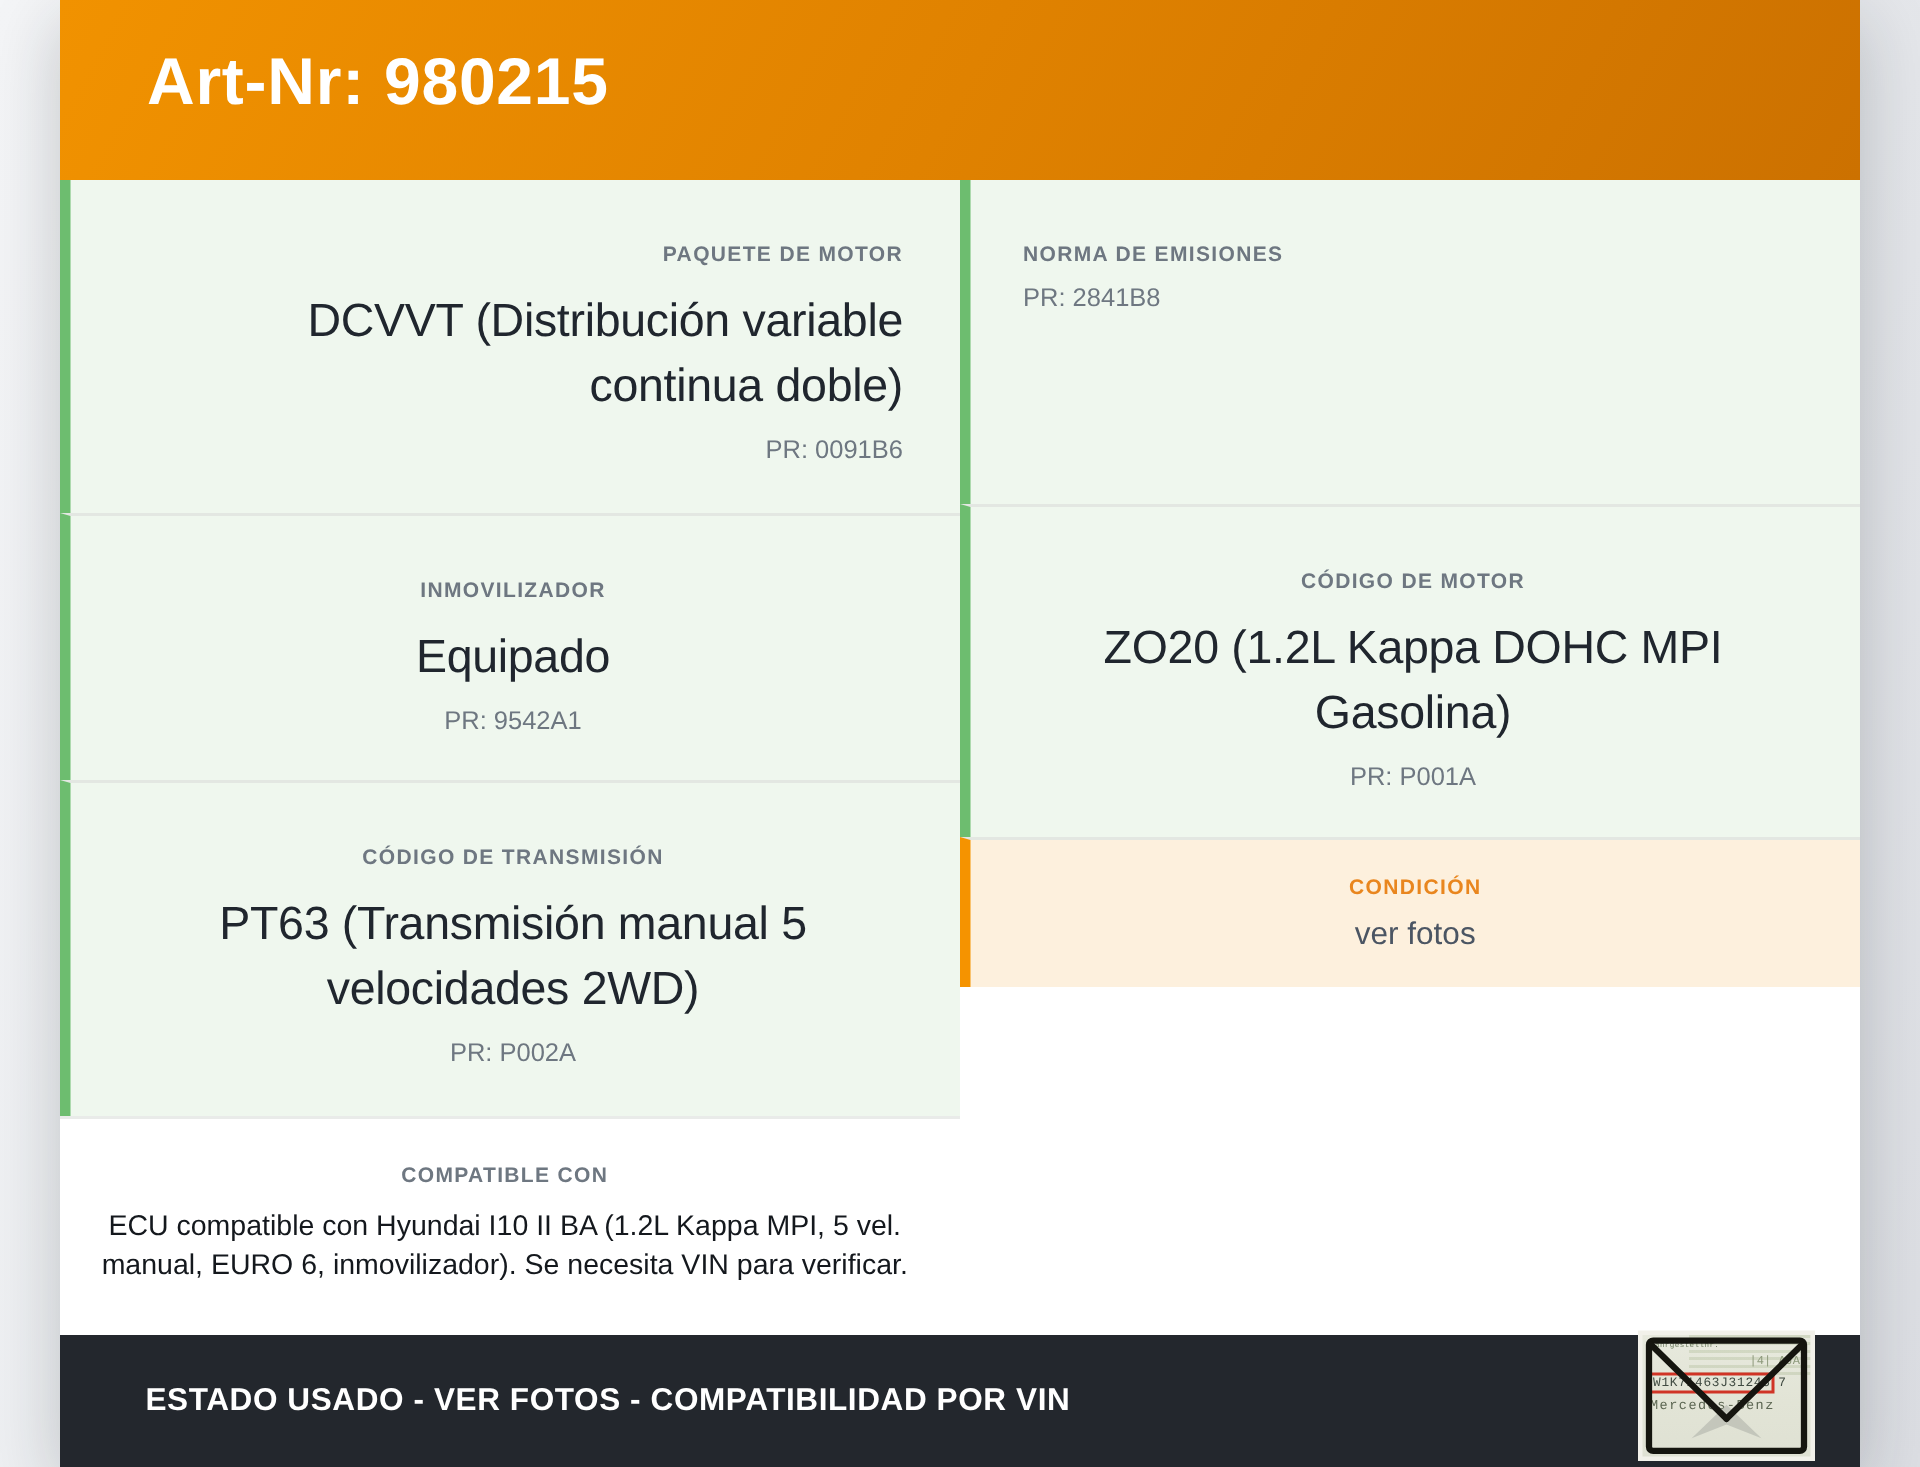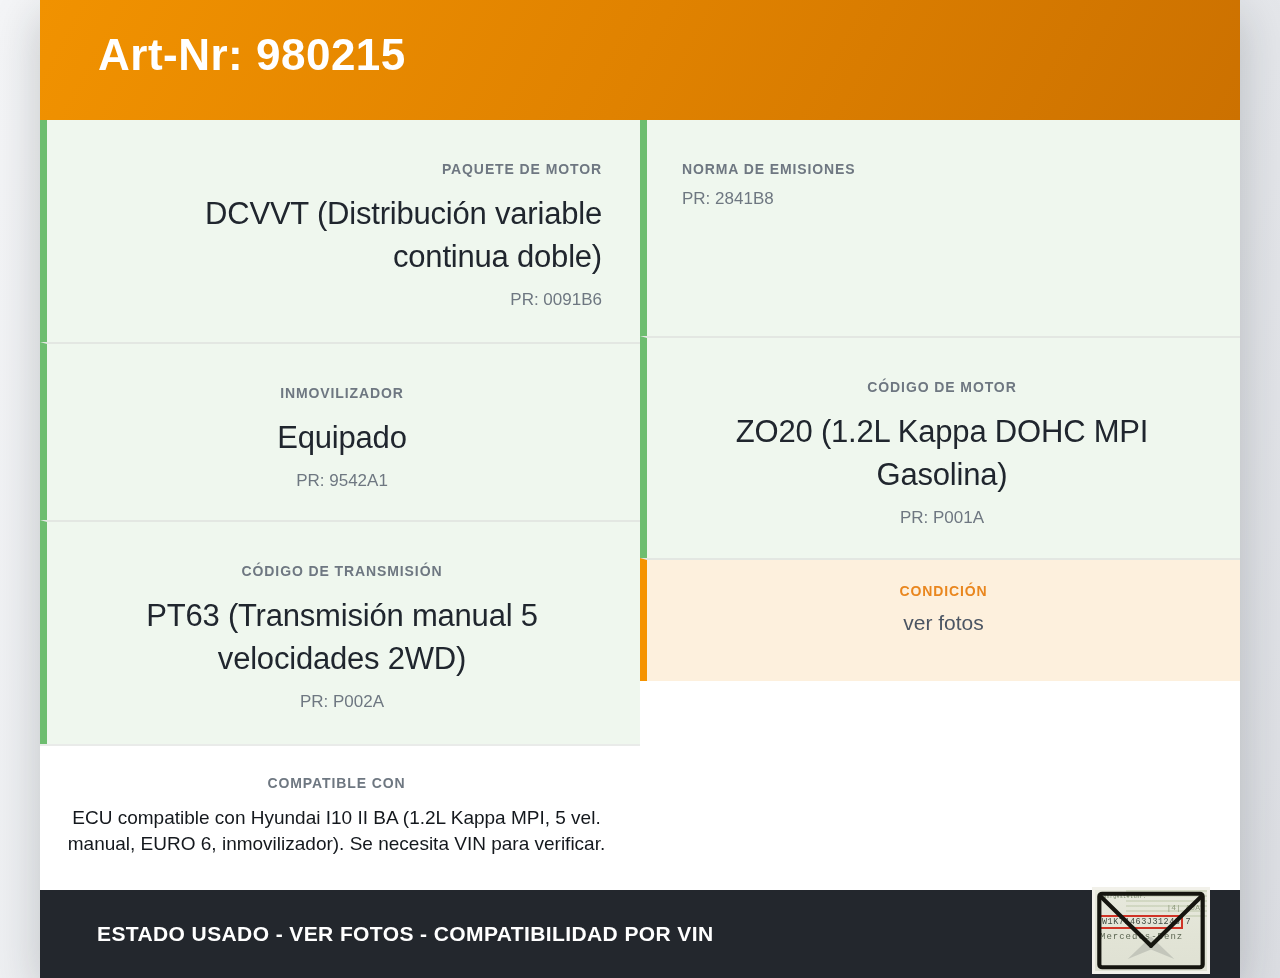--- a/index.html
+++ b/index.html
@@ -91,21 +91,21 @@
     letter-spacing: 0;
   }
   .card-pr { margin-top: 12px; font-size: 17px; color: #6e7781; }
 
   .h-l1 { height: 222px; text-align: right; }
   .h-l2 { height: 178px; }
   .h-l3 { height: 224px; }
   .h-l4 { flex: 1; }
   .h-r1 { height: 216px; }
   .h-r2 { height: 222px; }
-  .h-r3 { height: 123px; }
+  .h-r3 { height: 100px; }
   .filler { flex: 1; background: #ffffff; }
 
   
   .footer {
     flex: 0 0 88px;
     background: #23272d;
     display: flex;
     align-items: center;
     padding-left: 57px;
     box-sizing: border-box;

